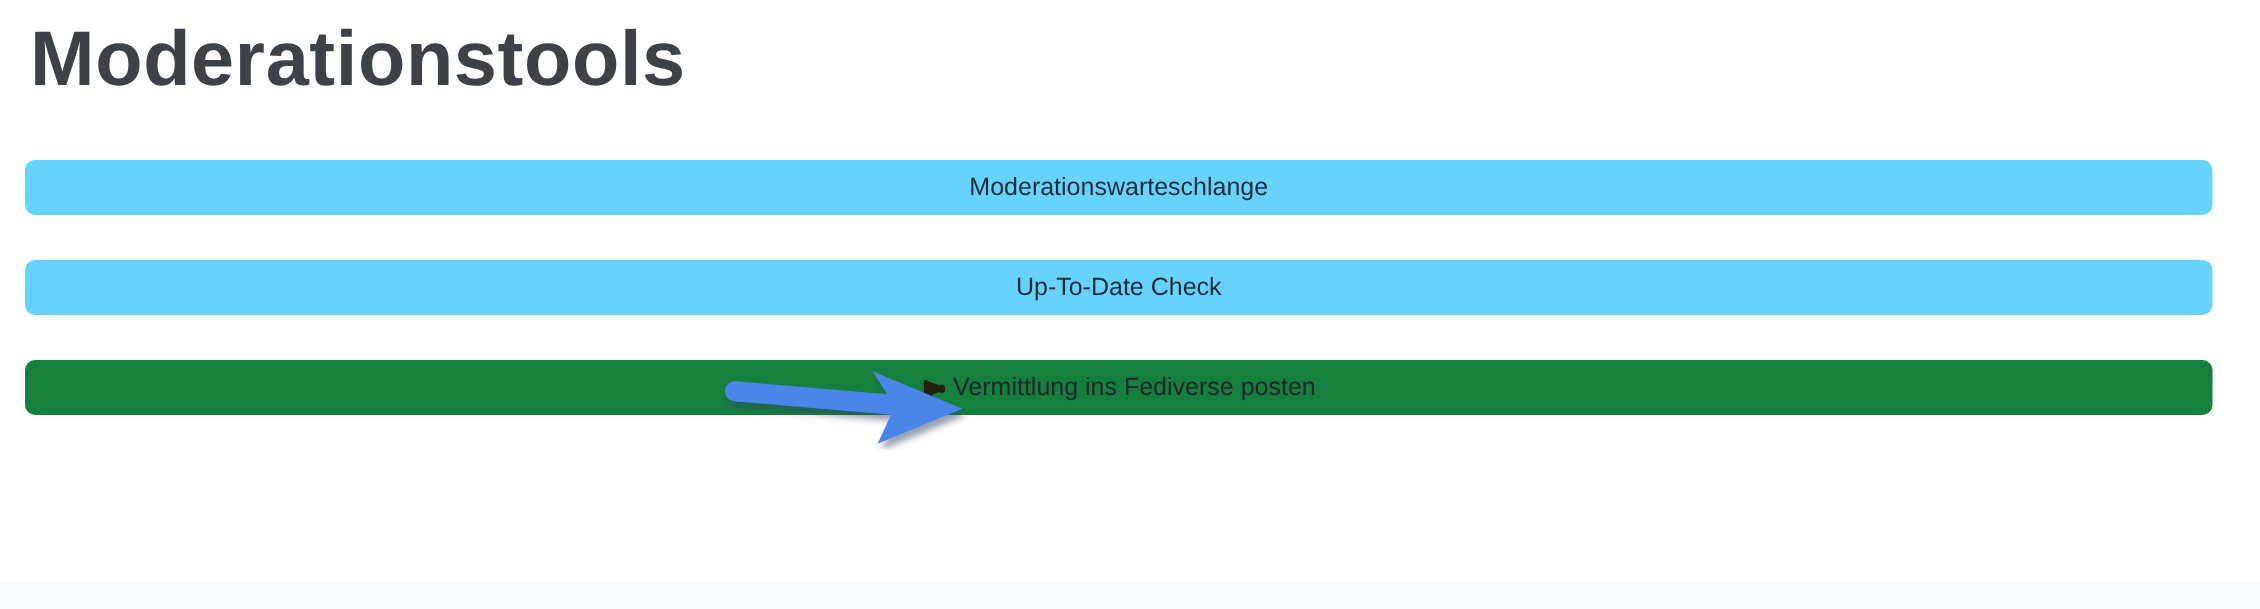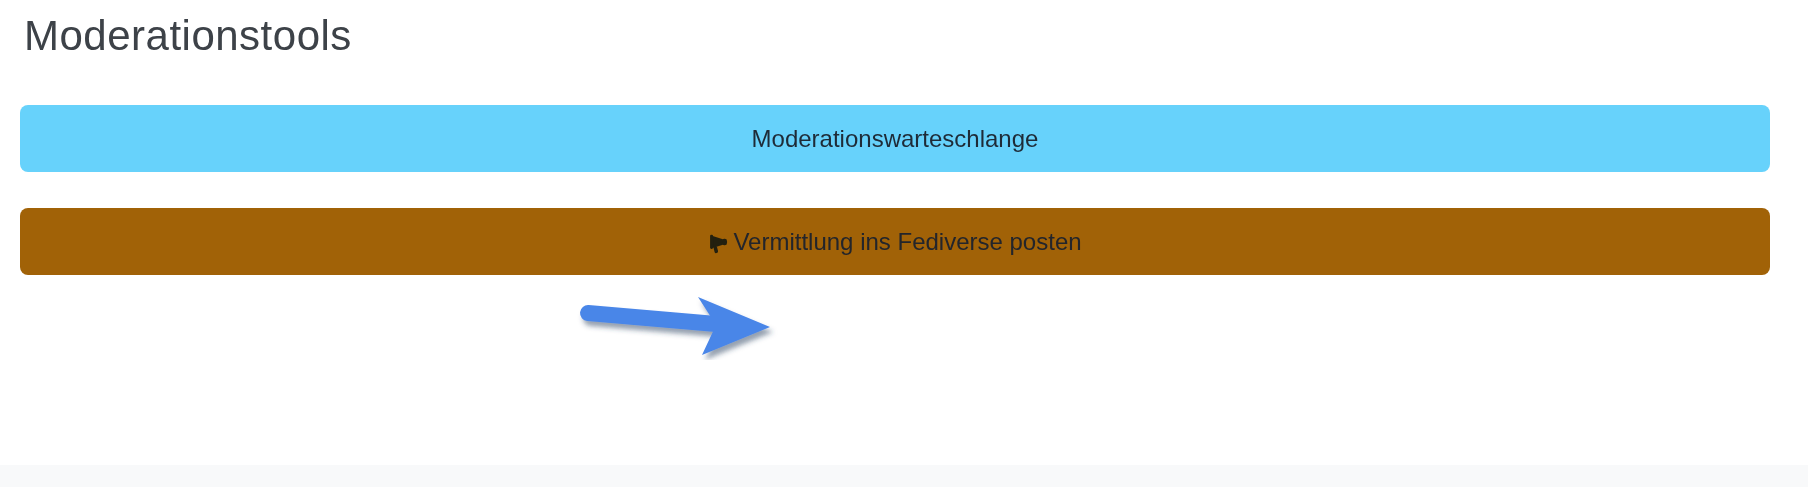--- a/index.html
+++ b/index.html
@@ -7,50 +7,50 @@
   body {
     width: 1808px;
     height: 487px;
     position: relative;
     background: #ffffff;
     overflow: hidden;
     font-family: "Liberation Sans", sans-serif;
   }
   h1.page-title {
     margin: 12px 0 0 24px;
-    font-size: 42px;
+    font-size: 62px;
     line-height: 1.15;
-    font-weight: 400;
+    font-weight: 700;
     color: #3d4248;
     letter-spacing: 0.5px;
   }
   .button-stack {
     margin: 45px 38px 0 20px;
   }
   .btn {
     display: flex;
     align-items: center;
     justify-content: center;
     width: 100%;
-    height: 67px;
+    height: 44px;
     border: none;
     border-radius: 8px;
     font-family: "Liberation Sans", sans-serif;
-    font-size: 24px;
+    font-size: 20px;
     font-weight: 400;
     margin-bottom: 36px;
     cursor: pointer;
     padding: 12px;
   }
   .btn-info {
     background: #67d2fb;
     color: #1e2b37;
   }
   .btn-warning {
-    background: #a16207;
+    background: #15803d;
     color: #23252b;
     margin-bottom: 0;
   }
   .btn-warning .icon {
     display: inline-flex;
     margin-right: 2px;
     position: relative;
     top: 1px;
   }
   .annotation-arrow {
@@ -73,20 +73,21 @@
 </style>
 </head>
 <body>
 
 <h1 class="page-title">Moderationstools</h1>
 
 <div class="button-stack">
 
   <button class="btn btn-info">Moderationswarteschlange</button>
 
+  <button class="btn btn-info">Up-To-Date Check</button>
 
 
   <button class="btn btn-warning">
     <span class="icon">
       <svg width="23" height="23" viewBox="0 0 22 22" aria-hidden="true">
         <g fill="#23200f">
           <polygon points="3,4.2 14.2,7.9 14.2,13.1 3,16.8"></polygon>
           <rect x="2" y="3.6" width="2.8" height="13.6" rx="1.3"></rect>
           <rect x="13.4" y="7.4" width="4.8" height="6.2" rx="2.2"></rect>
           <rect x="5.8" y="14.6" width="3.4" height="6.6" rx="1.5" transform="rotate(-14 7.5 17.9)"></rect>

